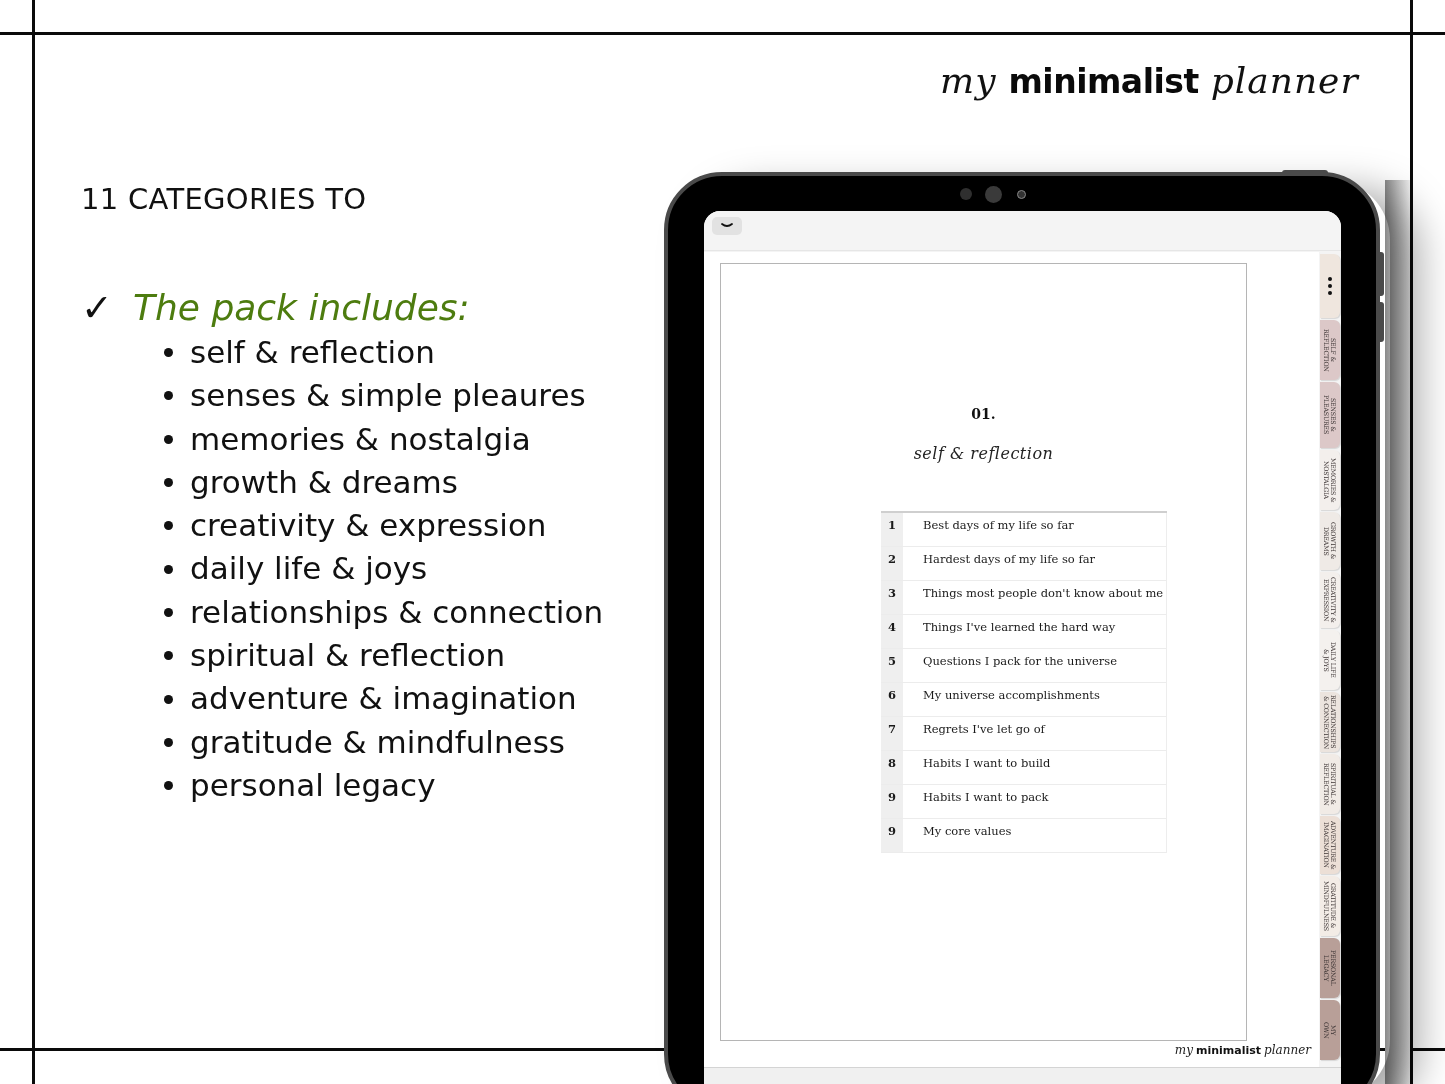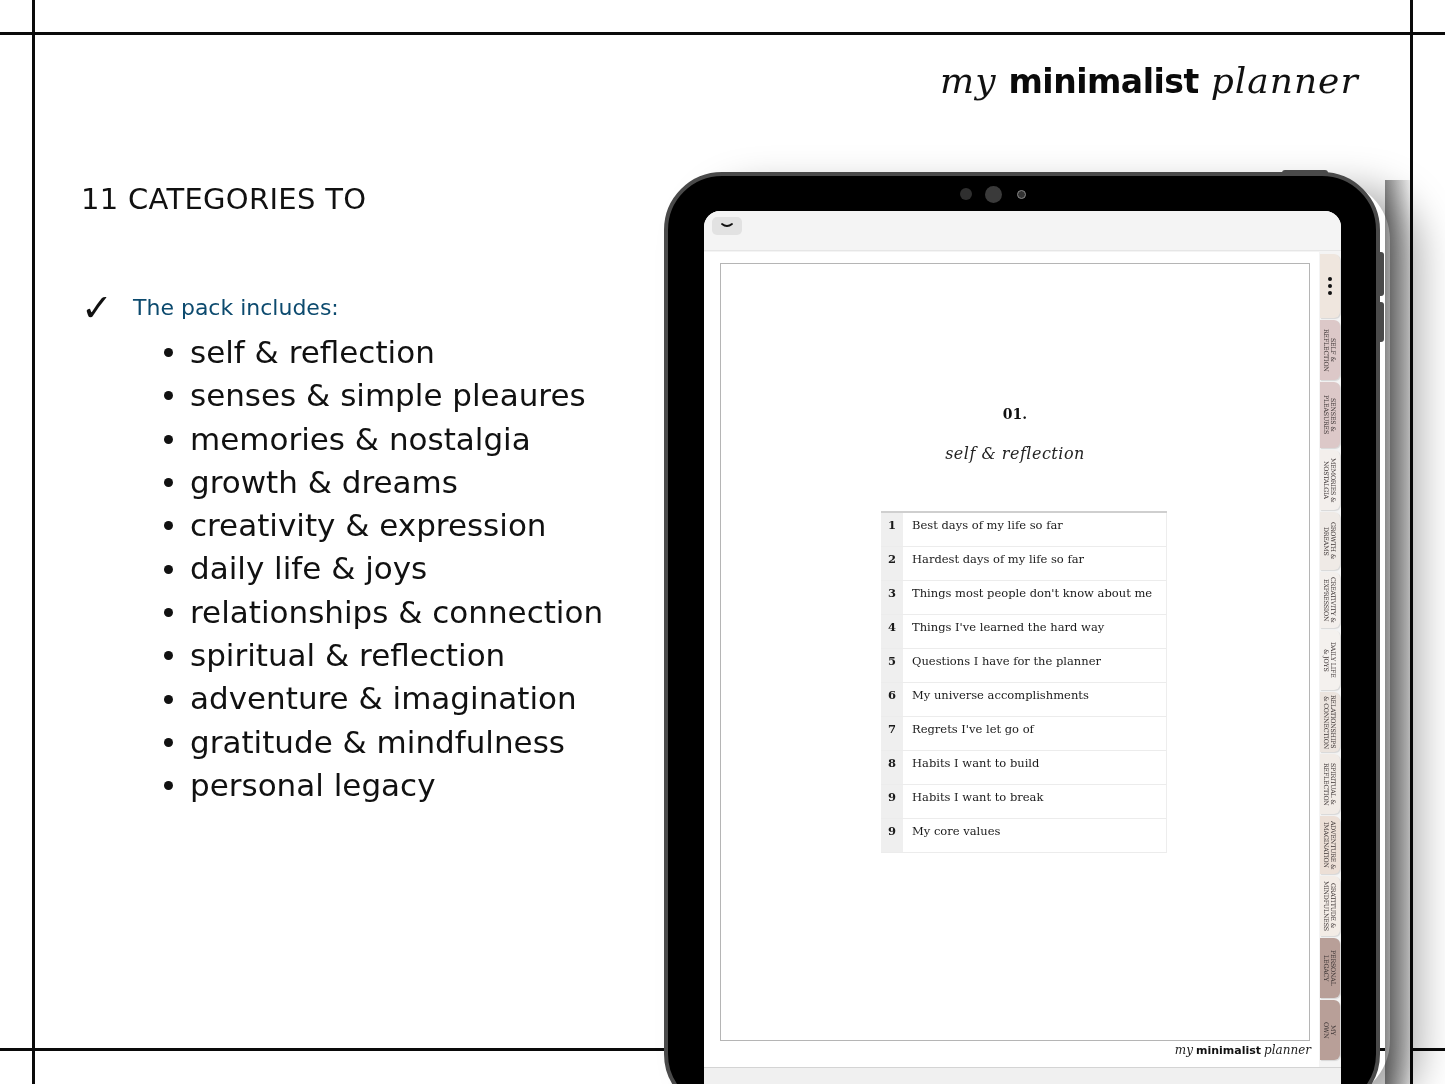--- a/index.html
+++ b/index.html
@@ -15,21 +15,21 @@
 
   
   .brand { position: absolute; left: 940px; top: 60px; height: 60px; display: flex; align-items: baseline; gap: 12px; }
   .brand .script { font-family: "DejaVu Serif", serif; font-style: italic; font-size: 36px; font-weight: 300; letter-spacing: 1px; color: #111; }
   .brand .bold { font-family: "DejaVu Sans", sans-serif; font-weight: 700; font-size: 33px; color: #0a0a0a; letter-spacing: -0.5px; }
 
   
   .heading { position: absolute; left: 81px; top: 178px; font-family: "DejaVu Sans", sans-serif; font-size: 29px; line-height: 43px; font-weight: 400; letter-spacing: 0.3px; color: #111; width: 420px; }
   .includes { position: absolute; left: 81px; top: 286px; display: flex; align-items: center; }
   .check { font-size: 38px; width: 52px; line-height: 44px; color: #111; }
-  .includes-label { font-size: 22px; line-height: 44px; color: #0c4a6e; }
+  .includes-label { font-size: 36px; line-height: 44px; color: #4d7c0f; font-style: italic; }
   .cat-list { position: absolute; left: 160px; top: 331px; list-style: none; }
   .cat-list li { font-size: 31px; line-height: 43.3px; color: #111; display: flex; align-items: center; white-space: nowrap; }
   .cat-list li .dot { width: 9px; height: 9px; border-radius: 50%; background: #111; margin-right: 17px; margin-left: 4px; flex: 0 0 auto; }
 
   
   .tablet-shadow { position: absolute; left: 672px; top: 180px; width: 718px; height: 920px; border-radius: 60px; box-shadow: 28px 10px 40px rgba(0,0,0,0.35); }
   .tablet { position: absolute; left: 664px; top: 172px; width: 716px; height: 940px; background: #000; border-radius: 58px; border: 4px solid #4a4a4a; }
   .side-btn-top { position: absolute; left: 1282px; top: 170px; width: 46px; height: 5px; background: #4a4a4a; border-radius: 3px 3px 0 0; }
   .side-btn-r1 { position: absolute; left: 1379px; top: 252px; width: 5px; height: 44px; background: #4a4a4a; border-radius: 0 3px 3px 0; }
   .side-btn-r2 { position: absolute; left: 1379px; top: 302px; width: 5px; height: 40px; background: #4a4a4a; border-radius: 0 3px 3px 0; }
@@ -37,30 +37,30 @@
 
   .camera { position: absolute; top: 186px; border-radius: 50%; background: #2f2f2f; }
   .cam1 { left: 960px; width: 12px; height: 12px; top: 188px; }
   .cam2 { left: 985px; width: 17px; height: 17px; top: 186px; background: #3a3a3a; }
   .cam3 { left: 1017px; width: 9px; height: 9px; top: 190px; background: #333; border: 1px solid #888; }
 
   .screen { position: absolute; left: 704px; top: 211px; width: 637px; height: 880px; background: #f4f4f4; border-radius: 16px 16px 0 0; overflow: hidden; }
   .topbar { position: absolute; left: 0; top: 0; width: 100%; height: 40px; background: #f4f4f4; border-bottom: 1px solid #e6e6e6; }
   .collapse-btn { position: absolute; left: 8px; top: 6px; width: 30px; height: 18px; background: #e2e2e2; border-radius: 5px; display: flex; align-items: center; justify-content: center; }
   .page-area { position: absolute; left: 0; top: 41px; width: 615px; height: 815px; background: #ffffff; }
-  .page-border { position: absolute; left: 16px; top: 11px; width: 590px; height: 778px; border: 1.5px solid #b5b5b5; background: #fff; }
+  .page-border { position: absolute; left: 16px; top: 11px; width: 527px; height: 778px; border: 1.5px solid #b5b5b5; background: #fff; }
 
   .page-num { position: absolute; left: 0; width: 100%; top: 142px; text-align: center; font-family: "DejaVu Serif", serif; font-weight: 700; font-size: 14px; color: #111; }
   .page-title { position: absolute; left: 0; width: 100%; top: 180px; text-align: center; font-family: "DejaVu Serif", serif; font-style: italic; font-size: 16px; letter-spacing: 0.5px; color: #222; }
 
   .prompt-table { position: absolute; left: 160px; top: 247px; width: 286px; border-top: 2px solid #cfcfcf; border-collapse: collapse; }
   .prompt-table tr { height: 34px; border-bottom: 1px solid #ececec; }
   .prompt-table td { vertical-align: top; padding-top: 5px; font-family: "DejaVu Serif", serif; font-size: 11.5px; color: #1a1a1a; }
   .prompt-table td.num { width: 22px; background: #efefef; text-align: center; font-weight: 700; }
-  .prompt-table td.txt { padding-left: 9px; border-right: 1px solid #ededed; }
+  .prompt-table td.txt { padding-left: 20px; border-right: 1px solid #ededed; }
 
   .footer-brand { position: absolute; right: 8px; bottom: 10px; display: flex; align-items: baseline; gap: 3px; }
   .footer-brand .script { font-family: "DejaVu Serif", serif; font-style: italic; font-size: 12px; color: #222; }
   .footer-brand .bold { font-family: "DejaVu Sans", sans-serif; font-weight: 700; font-size: 11px; color: #111; }
 
   .bottom-bar { position: absolute; left: 0; top: 856px; width: 100%; height: 24px; background: #f0f0f0; border-top: 1px solid #d4d4d4; }
 
   
   .tabs { position: absolute; left: 616px; top: 43px; width: 21px; }
   .tab { position: relative; width: 20px; margin-bottom: 2px; border-radius: 0 6px 6px 0; display: flex; align-items: center; justify-content: center; box-shadow: 1px 1px 1px rgba(0,0,0,0.12); }
@@ -176,37 +176,37 @@
           <tr>
               <td class="num">3</td>
               <td class="txt">Things most people don't know about me</td>
             </tr>
           <tr>
               <td class="num">4</td>
               <td class="txt">Things I've learned the hard way</td>
             </tr>
           <tr>
               <td class="num">5</td>
-              <td class="txt">Questions I have for the planner</td>
+              <td class="txt">Questions I pack for the universe</td>
             </tr>
           <tr>
               <td class="num">6</td>
               <td class="txt">My universe accomplishments</td>
             </tr>
           <tr>
               <td class="num">7</td>
               <td class="txt">Regrets I've let go of</td>
             </tr>
           <tr>
               <td class="num">8</td>
               <td class="txt">Habits I want to build</td>
             </tr>
           <tr>
               <td class="num">9</td>
-              <td class="txt">Habits I want to break</td>
+              <td class="txt">Habits I want to pack</td>
             </tr>
           <tr>
               <td class="num">9</td>
               <td class="txt">My core values</td>
             </tr>
         </tbody>
       </table>
     </div>
 
     <div class="footer-brand">

